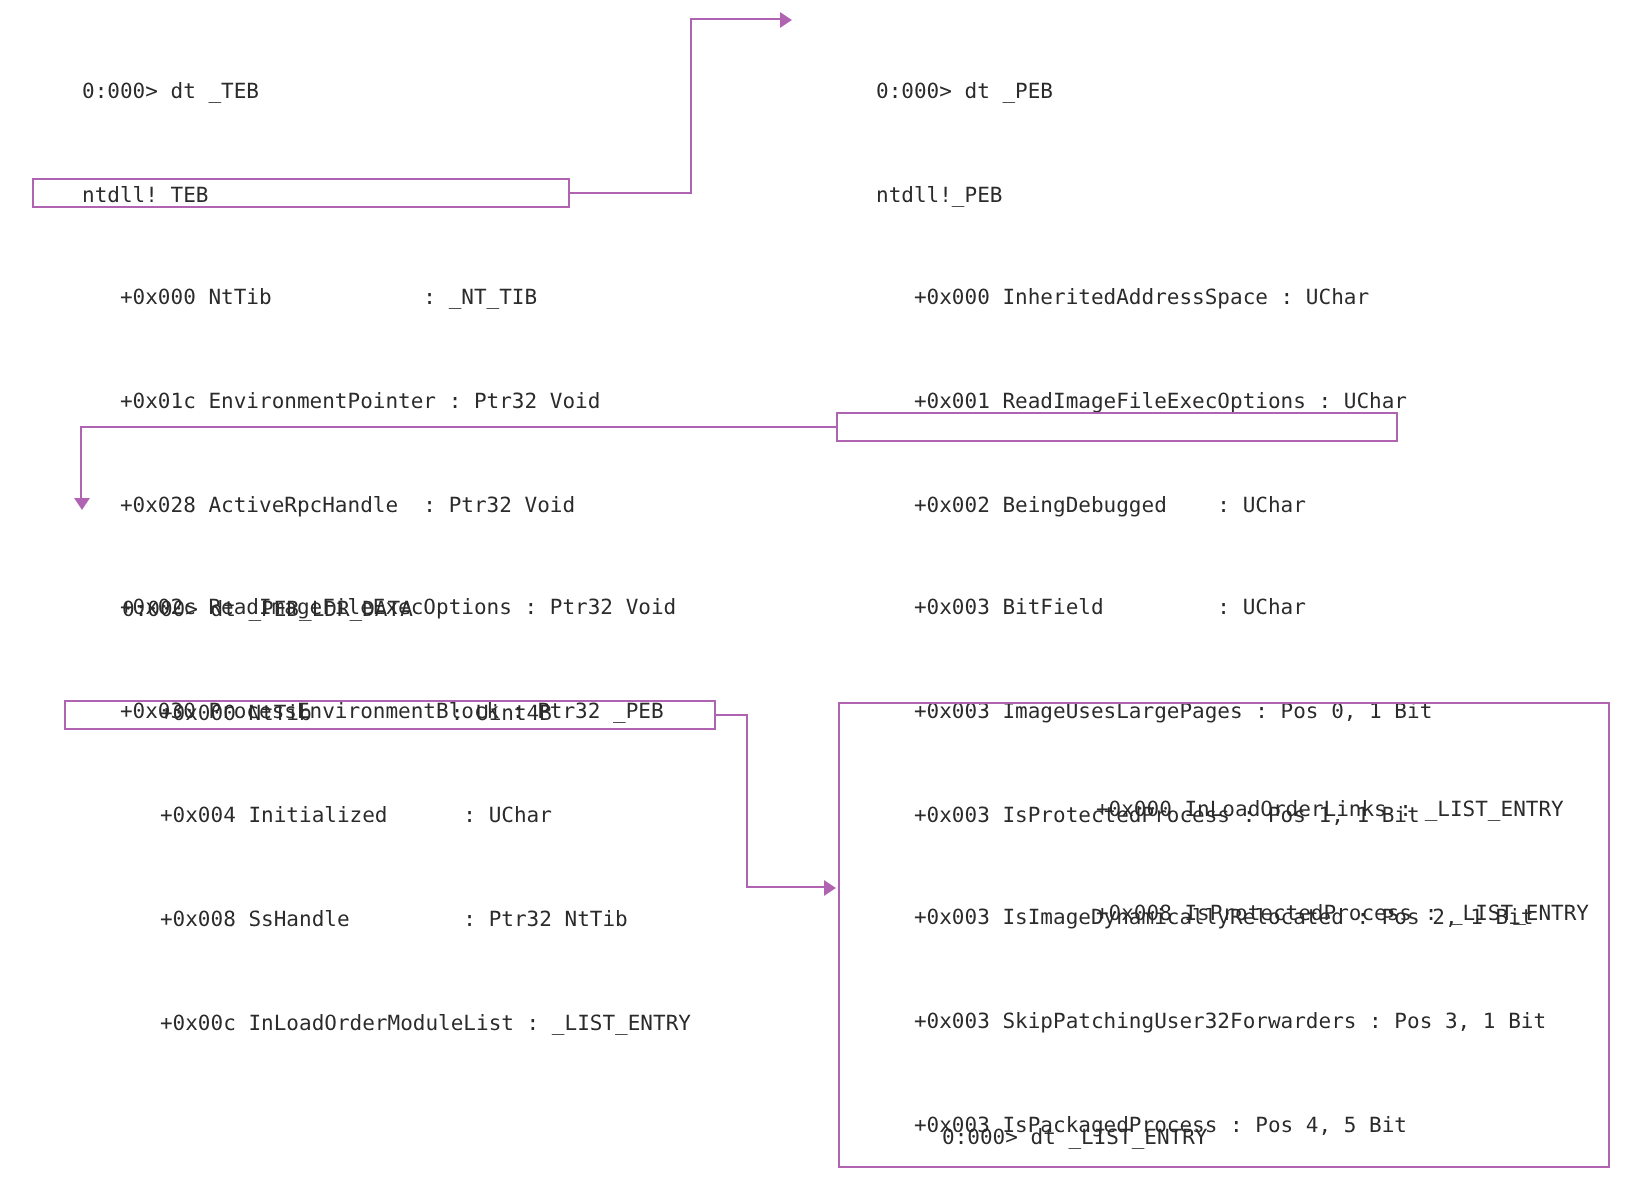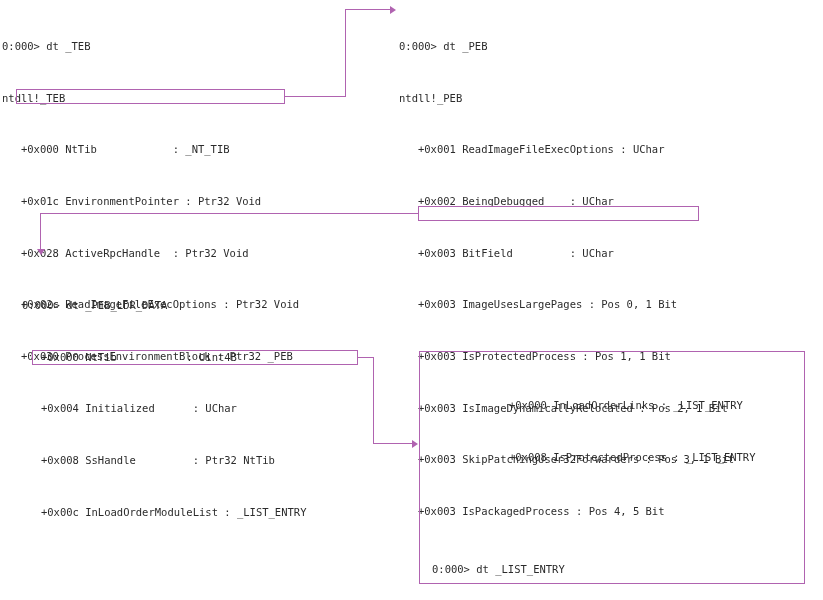--- a/index.html
+++ b/index.html
@@ -5,21 +5,21 @@
 <style>
   html,body{margin:0;padding:0;}
   body{
     width:823px;height:600px;
     background:#ffffff;
     font-family:"DejaVu Sans Mono","Liberation Mono",monospace;
     overflow:hidden;
   }
   #stage{position:relative;width:823px;height:600px;}
 
-  .block{position:absolute;white-space:pre;}
+  .block{position:absolute;white-space:pre;margin-left:39px;}
   .line{
     display:block;
     font-size:10.5px;
     line-height:13.65px;
     color:#2b2b2b;
     white-space:pre;
     letter-spacing:0px;
   }
 
   
@@ -68,20 +68,21 @@
     <span class="line">   +0x01c EnvironmentPointer : Ptr32 Void</span>
     <span class="line">   +0x028 ActiveRpcHandle  : Ptr32 Void</span>
     <span class="line">   +0x02c ReadImageFileExecOptions : Ptr32 Void</span>
     <span class="line">   +0x030 ProcessEnvironmentBlock : Ptr32 _PEB</span>
   </div>
   <div class="hilite" style="left:16px; top:89px; width:269px; height:15px;"></div>
 
   <div class="block" style="left:399px; top:2px;">
     <span class="line">0:000&gt; dt _PEB</span>
     <span class="line">ntdll!_PEB</span>
+    <span class="line">   +0x000 InheritedAddressSpace : UChar</span>
     <span class="line">   +0x001 ReadImageFileExecOptions : UChar</span>
     <span class="line">   +0x002 BeingDebugged    : UChar</span>
     <span class="line">   +0x003 BitField         : UChar</span>
     <span class="line">   +0x003 ImageUsesLargePages : Pos 0, 1 Bit</span>
     <span class="line">   +0x003 IsProtectedProcess : Pos 1, 1 Bit</span>
     <span class="line">   +0x003 IsImageDynamicallyRelocated : Pos 2, 1 Bit</span>
     <span class="line">   +0x003 SkipPatchingUser32Forwarders : Pos 3, 1 Bit</span>
     <span class="line">   +0x003 IsPackagedProcess : Pos 4, 5 Bit</span>
     
     

